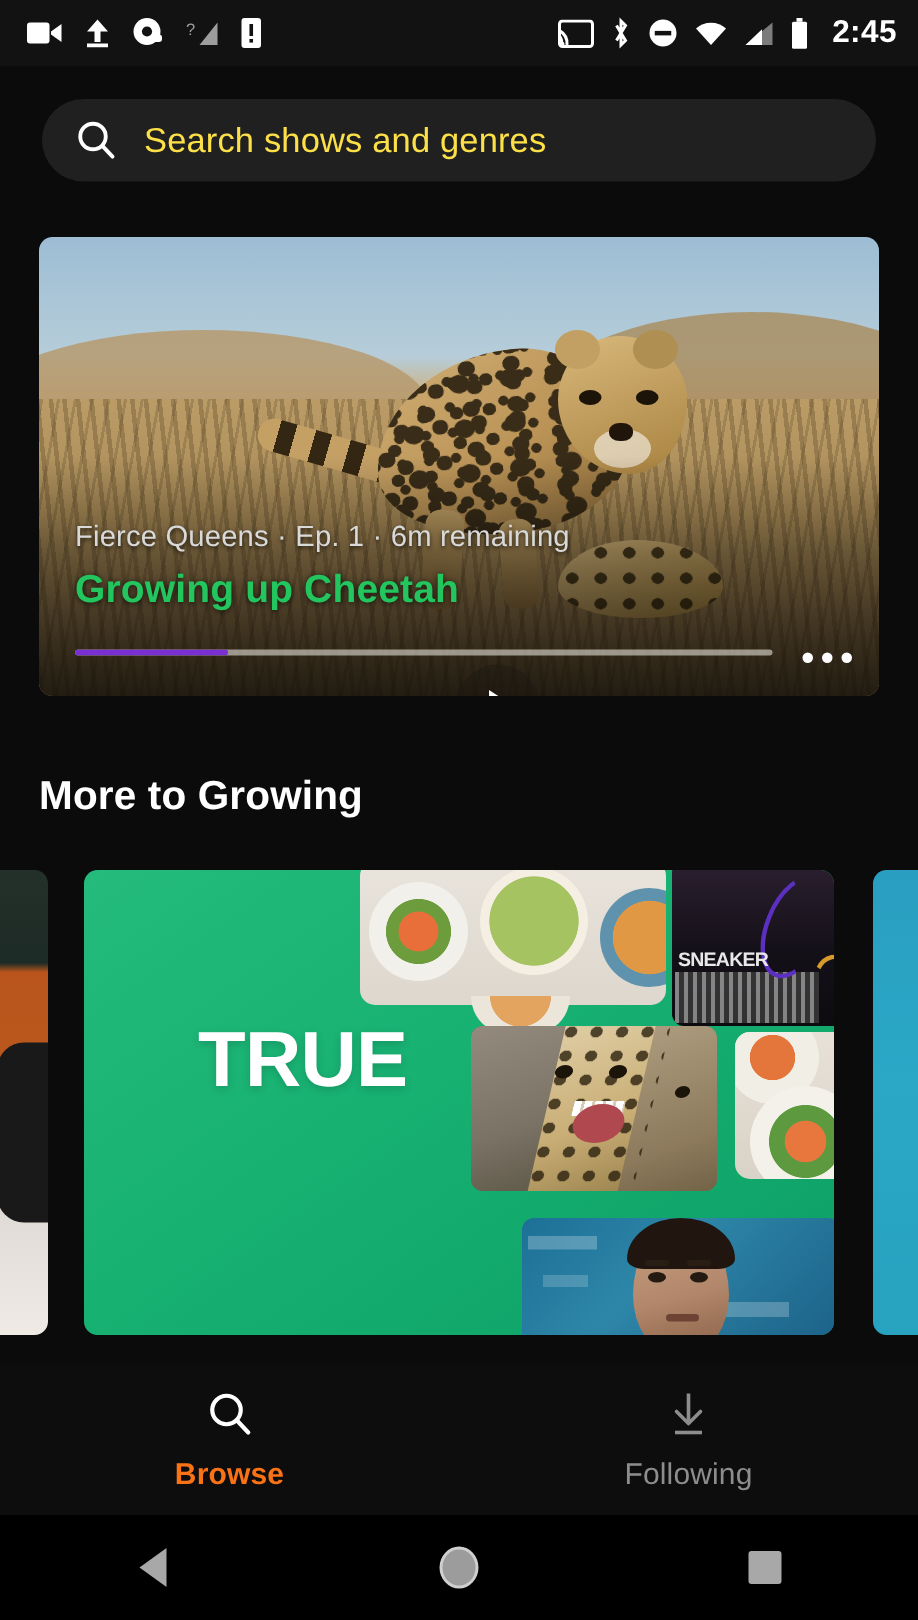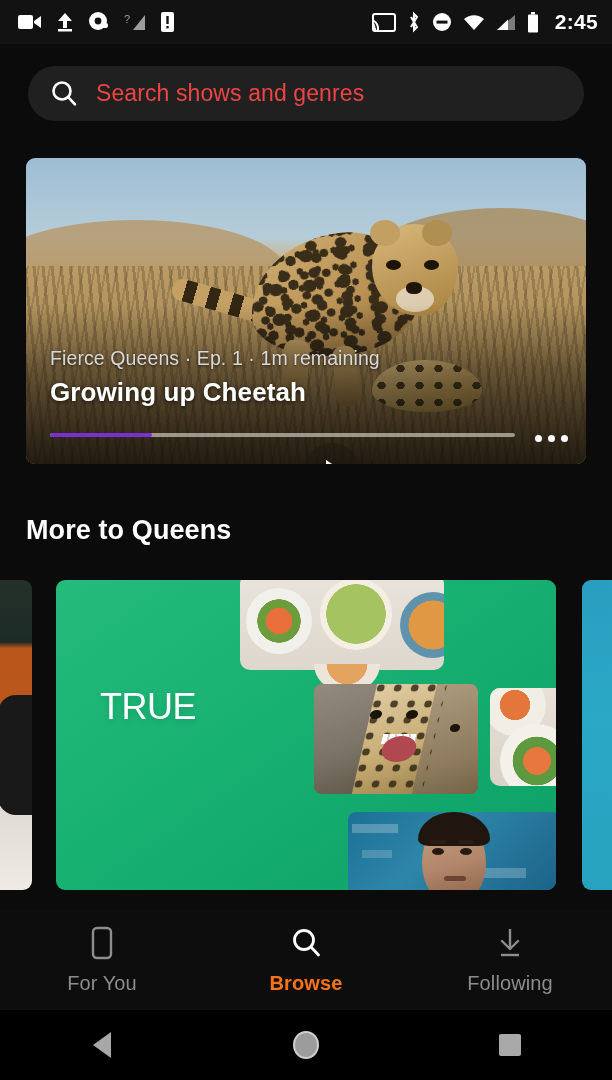--- a/index.html
+++ b/index.html
@@ -27,21 +27,21 @@
 
   
   .searchwrap {
     position:absolute; top:56px; left:0; width:612px; height:74px;
     padding:0 28px; display:flex; align-items:center;
   }
   .searchbar {
     width:100%; height:55px; border-radius:28px; background:#202020;
     display:flex; align-items:center; padding:0 22px; gap:18px;
   }
-  .search-ph { color:#ef4444; font-size:23px; letter-spacing:0.1px; }
+  .search-ph { color:#fde047; font-size:23px; letter-spacing:0.1px; }
 
   
   .hero {
     position:absolute; top:158px; left:26px; width:560px; height:306px;
     border-radius:9px; overflow:hidden;
   }
   .hero-sky {
     position:absolute; inset:0;
     background:linear-gradient(#9dbdd4 0%, #b6cdd9 26%, #cbb387 34%, #c0a172 44%, #9b7d4c 70%, #6f5835 100%);
   }
@@ -127,21 +127,21 @@
     width:0; height:0; border-left:17px solid #fff;
     border-top:11px solid transparent; border-bottom:11px solid transparent;
     margin-left:5px;
   }
   .hero-meta { position:absolute; left:24px; bottom:56px; }
   .hero-sub {
     color:#d9d9d9; font-size:19.5px; letter-spacing:.1px; margin-bottom:7px;
     text-shadow:0 1px 3px rgba(0,0,0,.7);
   }
   .hero-title {
-    color:#ffffff; font-size:26px; font-weight:bold; letter-spacing:.1px;
+    color:#22c55e; font-size:26px; font-weight:bold; letter-spacing:.1px;
     text-shadow:0 1px 4px rgba(0,0,0,.75);
   }
   .progress {
     position:absolute; left:24px; bottom:27px; width:465px; height:4px;
     background:rgba(225,220,210,.62); border-radius:2px; overflow:hidden;
   }
   .progress-fill { height:100%; background:#7a2fd1; border-radius:2px; }
   .dots { position:absolute; right:18px; bottom:22px; display:flex; gap:6px; }
   .dots i { width:7px; height:7px; border-radius:50%; background:#fff; display:block; }
 
@@ -284,22 +284,22 @@
   }
   .f-eye { position:absolute; width:12px; height:7px; border-radius:50%;
     background:#241a12; top:36px; }
   .f-eye.l { left:84px; } .f-eye.r { left:112px; }
   .f-brow { position:absolute; width:16px; height:4px; border-radius:3px;
     background:#2a1d13; top:28px; }
   .f-brow.l { left:82px; } .f-brow.r { left:110px; }
   .f-mouth { position:absolute; left:96px; top:64px; width:22px; height:5px;
     border-radius:4px; background:#6d4334; }
   .card-title {
-    position:absolute; left:44px; top:96px;
-    color:#fff; font-weight:normal; font-size:36px; line-height:62px;
+    position:absolute; left:76px; top:96px;
+    color:#fff; font-weight:bold; font-size:52px; line-height:62px;
     letter-spacing:-0.5px;
     font-family:"Liberation Sans Narrow","Liberation Sans",sans-serif;
     text-shadow:0 2px 6px rgba(0,0,0,.16);
   }
 
   
   .bottomnav {
     position:absolute; left:0; bottom:70px; width:612px; height:100px;
     background:#0d0d0d; display:flex; align-items:center;
   }
@@ -419,52 +419,58 @@
           </div>
       </div>
       <div class="hero-shade"></div>
     </div>
 
     <div class="playbtn">
       <div class="playtri"></div>
     </div>
 
     <div class="hero-meta">
-      <div class="hero-sub">Fierce Queens · Ep. 1 · 1m remaining</div>
+      <div class="hero-sub">Fierce Queens · Ep. 1 · 6m remaining</div>
       <div class="hero-title">Growing up Cheetah</div>
     </div>
 
     <div class="progress">
       <div class="progress-fill" style="width: 22%; background: rgb(122, 47, 209);"></div>
     </div>
 
     <div class="dots">
       <i></i>
       <i></i>
       <i></i>
     </div>
   </div>
 
-  <div class="section-title">More to Queens</div>
+  <div class="section-title">More to Growing</div>
 
   <div class="carousel">
 
     <div class="peek left">
       <div class="peek-left-art"></div>
     </div>
 
     <div class="card-main">
 
       <div class="tile food-top">
         <div class="plate p1"></div>
         <div class="plate p2"></div>
         <div class="plate p3"></div>
       </div>
       <div class="tile food-bottom-peek"></div>
 
+      <div class="tile sneaker">
+        <div class="crowd"></div>
+        <div class="squiggle purple"></div>
+        <div class="squiggle gold"></div>
+        <div class="sneaker-txt">SNEAKER</div>
+      </div>
 
       <div class="tile animals">
         <div class="an-slice s1"></div>
         <div class="an-slice s2"></div>
         <div class="an-slice s3"></div>
         <div class="an-spots"></div>
         <div class="an-teeth"></div>
         <div class="an-mouth"></div>
         <div class="an-eye l"></div>
         <div class="an-eye r"></div>
@@ -493,26 +499,20 @@
       </div>
     </div>
 
     <div class="peek right">
       <div class="peek-right-art"></div>
     </div>
   </div>
 
   <div class="bottomnav">
 
-    <div class="navitem">
-      <svg width="30" height="34" viewBox="0 0 30 34">
-          <rect x="6" y="2" width="18" height="30" rx="4" fill="none" stroke="#8d8d8d" stroke-width="2.4"></rect>
-        </svg>
-      <span class="navlabel">For You</span>
-    </div>
 
     <div class="navitem active">
       <svg width="32" height="34" viewBox="0 0 32 34">
           <circle cx="14" cy="14" r="9.5" fill="none" stroke="#fff" stroke-width="2.8"></circle>
           <line x1="21" y1="21" x2="28.5" y2="29" stroke="#fff" stroke-width="2.8" stroke-linecap="round"></line>
         </svg>
       <span class="navlabel">Browse</span>
     </div>
 
 

